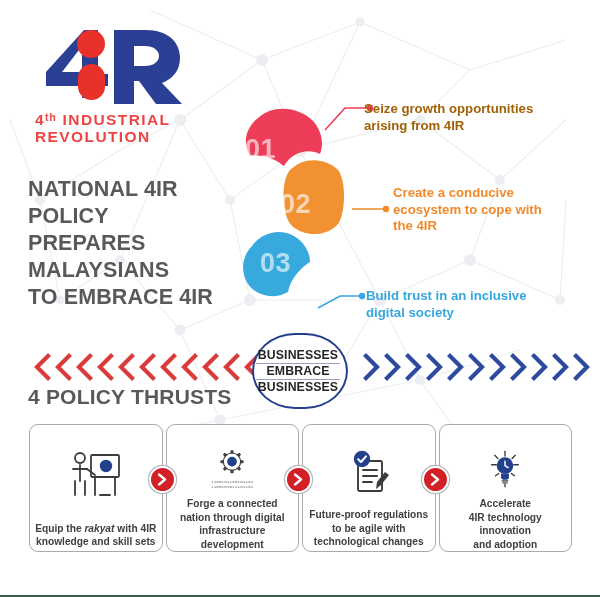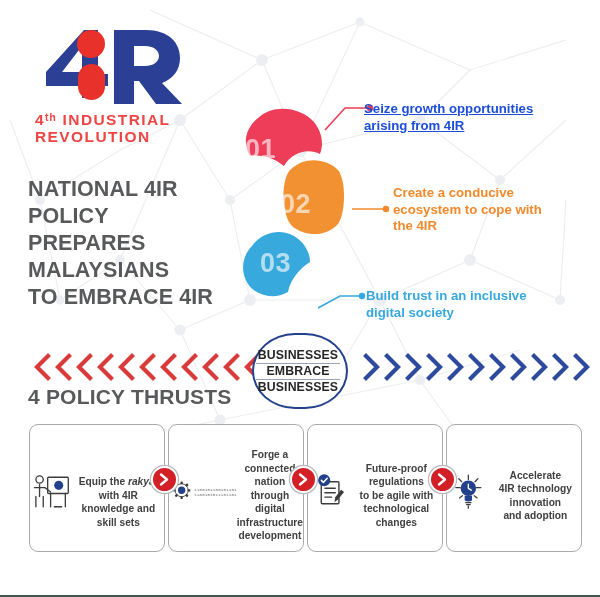--- a/index.html
+++ b/index.html
@@ -72,21 +72,21 @@
   #seg-num-03 { left: 32px; top: 152px; }
 
   
   .callout {
     position: absolute;
     font-weight: 700;
     font-size: 13.2px;
     line-height: 16.5px;
     white-space: pre-line;
   }
-  #callout-1 { left: 364px; top: 101px; width: 205px; color: #1d4ed8; text-decoration: underline; }
+  #callout-1 { left: 364px; top: 101px; width: 205px; color: #a16207; }
   #callout-2 { left: 393px; top: 185px; width: 180px; color: #f08a2c; }
   #callout-3 { left: 366px; top: 288px; width: 200px; color: #37a8dd; }
 
   #connectors { position: absolute; left: 0; top: 0; width: 600px; height: 597px; pointer-events: none; }
 
   
   .chevron-row {
     position: absolute; top: 352px;
     display: flex; align-items: center;
     height: 30px;
@@ -131,23 +131,23 @@
     position: absolute; left: 29px; top: 424px;
     width: 543px; height: 128px;
     display: flex;
   }
   .card {
     position: relative;
     width: 136px; height: 128px;
     border: 1.3px solid #a9aaac;
     border-radius: 9px;
     background: #ffffff;
-    display: flex; 
+    display: flex; flex-direction: column;
     align-items: center;
-    padding-top: 8px;
+    padding-top: 24px;
   }
   .card + .card { margin-left: 3px; }
   .card-icon { width: 58px; height: 52px; display: block; }
   .card-label {
     margin-top: 7px;
     width: 124px;
     text-align: center;
     color: #404040;
     font-weight: 700;
     font-size: 10.2px;

